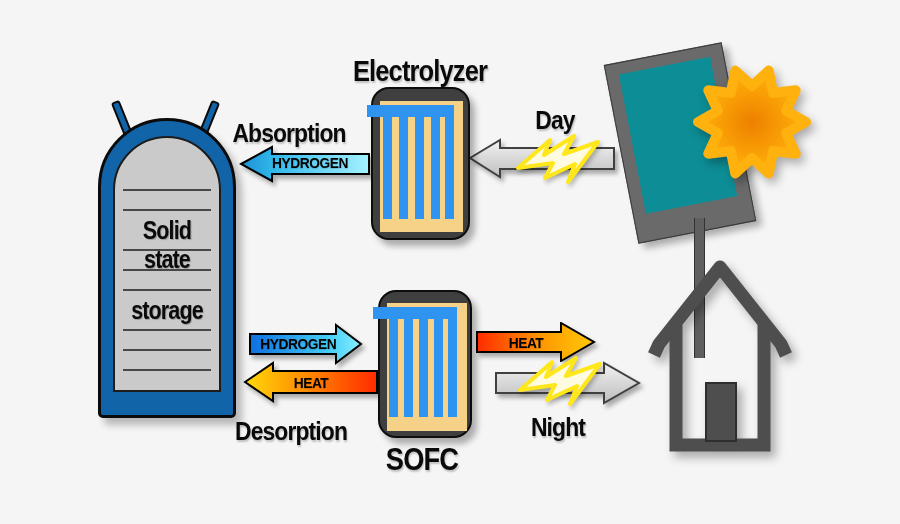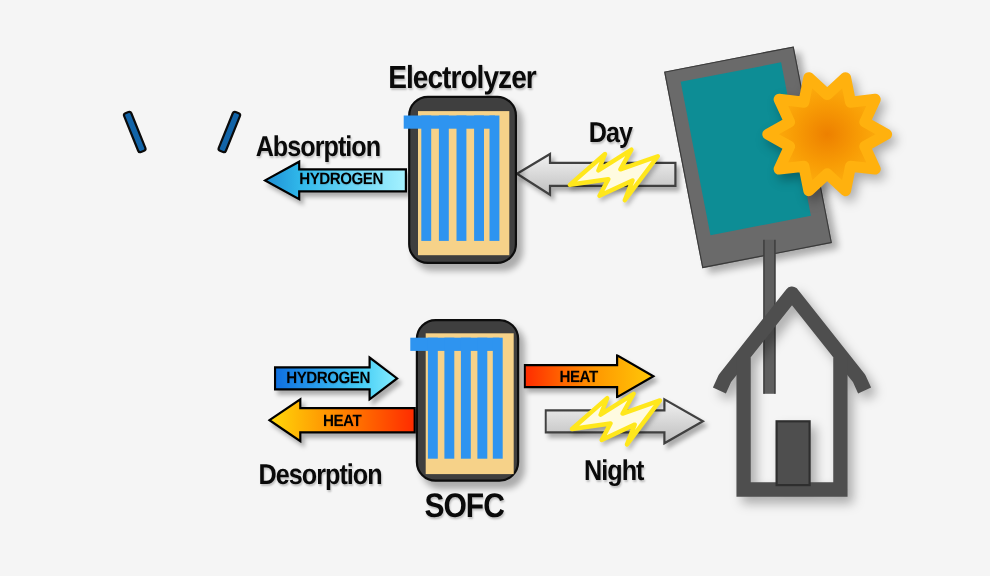--- a/index.html
+++ b/index.html
@@ -65,20 +65,34 @@
   .house-wrap{left:640px;top:255px;filter:drop-shadow(5px 6px 5px rgba(0,0,0,0.3));}
 </style>
 </head>
 <body>
 
 <div class="stage">
 
   <div class="abs antenna" style="left:118px;top:100px;transform:rotate(-22deg);"></div>
   <div class="abs antenna" style="left:204px;top:100px;transform:rotate(22deg);"></div>
 
+  <div class="abs tank">
+    <div class="tank-inner">
+      <div class="tank-line" style="top:51px"></div>
+      <div class="tank-line" style="top:71px"></div>
+      <div class="tank-label" style="top:78px">Solid state</div>
+      <div class="tank-line" style="top:111px"></div>
+      <div class="tank-line" style="top:131px"></div>
+      <div class="tank-line" style="top:151px"></div>
+      <div class="tank-label" style="top:158px">storage</div>
+      <div class="tank-line" style="top:191px"></div>
+      <div class="tank-line" style="top:211px"></div>
+      <div class="tank-line" style="top:231px"></div>
+    </div>
+  </div>
 
   <div class="biglabel" style="left:420px;top:55px;font-size:29px;">Electrolyzer</div>
   <div class="biglabel" style="left:289px;top:118px;">Absorption</div>
   <div class="biglabel" style="left:555px;top:105px;">Day</div>
   <div class="biglabel" style="left:291px;top:416px;">Desorption</div>
   <div class="biglabel" style="left:422px;top:442px;font-size:31px;">SOFC</div>
   <div class="biglabel" style="left:558px;top:412px;">Night</div>
 
   <div class="arrow-wrap" style="left:239px;top:145px;width:132px;height:38px;">
     <svg width="132" height="38">

